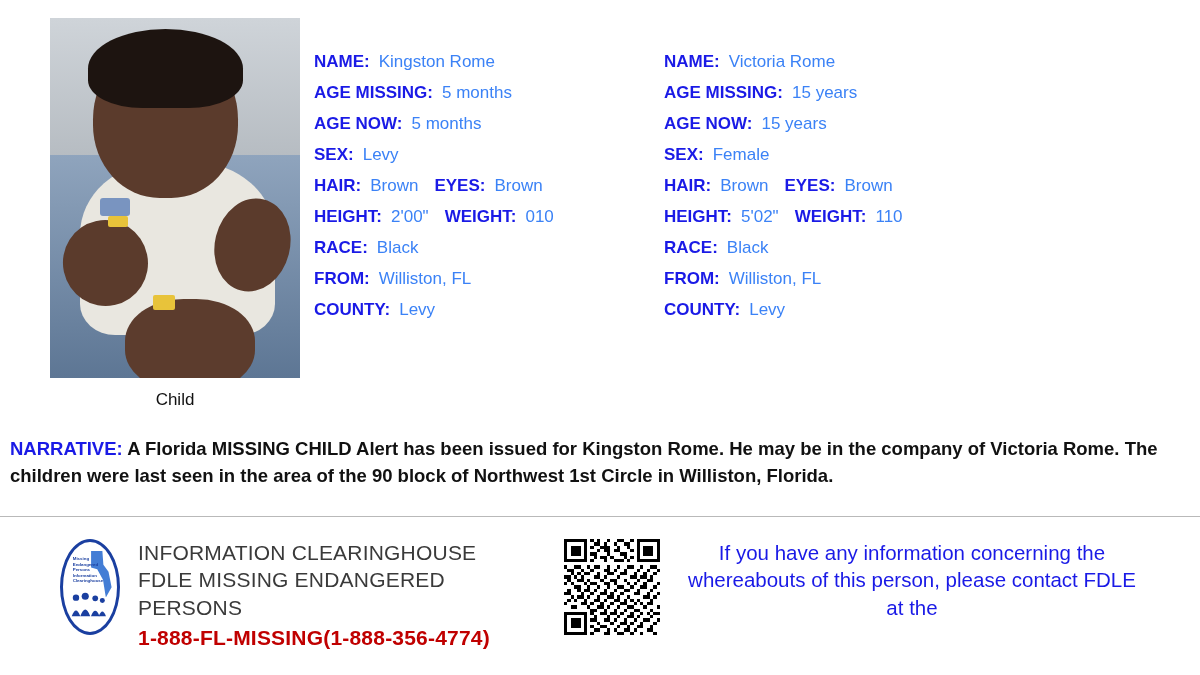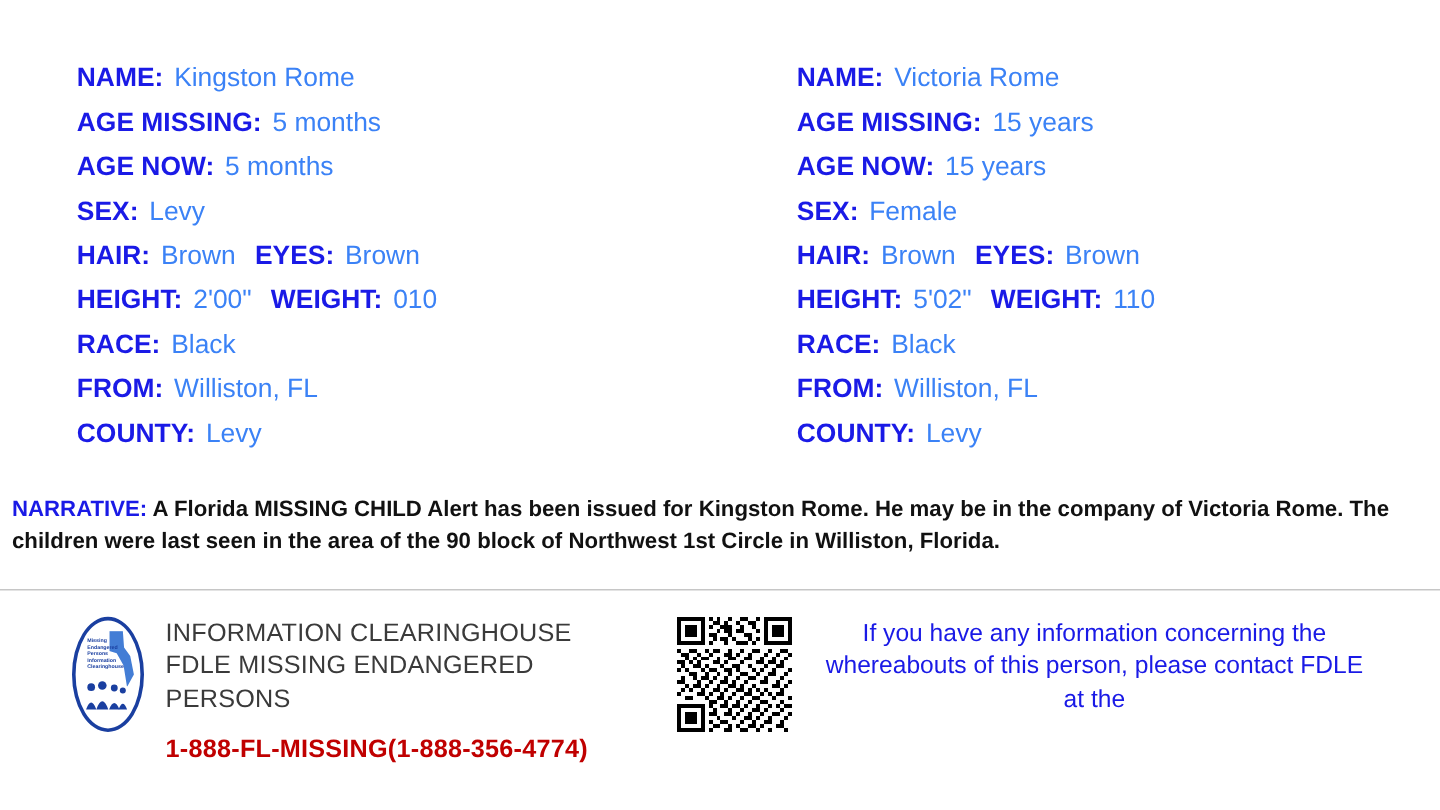--- a/index.html
+++ b/index.html
@@ -54,21 +54,21 @@
 
   
   .fields {
     padding-left: 14px;
     padding-top: 34px;
   }
   .field-line {
     display: flex;
     align-items: baseline;
     margin-bottom: 11px;
-    font-size: 22px;
+    font-size: 17px;
     white-space: nowrap;
   }
   .lbl {
     color: #1a1ae6;
     font-weight: bold;
     font-family: "Liberation Sans", sans-serif;
   }
   .val {
     color: #3b82f6;
     font-family: "Liberation Sans", sans-serif;
@@ -202,21 +202,21 @@
     padding-left: 18px;
     color: #3a3a3a;
     font-size: 21px;
     line-height: 1.32;
     letter-spacing: .2px;
   }
   .fdle-phone {
     color: #c00000;
     font-weight: bold;
     font-size: 21px;
-    margin-top: 14px;
+    margin-top: 2px;
   }
   .qr {
     flex: 0 0 110px;
     margin-left: 24px;
     width: 96px; height: 96px;
     background-color:#fff;
   }
   .contact {
     flex: 1;
     text-align: center;
@@ -229,20 +229,42 @@
 </style>
 </head>
 <body>
 
 <div class="page">
 
   <div class="panels">
 
     <div class="panel">
       <div class="panel-row">
+        <div class="photo-wrap">
+          <div class="photo">
+            <div class="baby-bg"></div>
+            <div class="blanket"></div>
+            <div class="blanket2"></div>
+            <div class="body-white"></div>
+            <div class="leg"></div>
+            <div class="arm-l"></div>
+            <div class="arm-r"></div>
+            <div class="blue-dot"></div>
+            <div class="yellow1"></div>
+            <div class="yellow2"></div>
+            <div class="head">
+              <div class="eye l"></div>
+              <div class="eye r"></div>
+              <div class="nose"></div>
+              <div class="mouth"></div>
+            </div>
+            <div class="hair"></div>
+          </div>
+          <div class="caption">Child</div>
+        </div>
 
         <div class="fields">
           <div class="field-line">
             <span class="lbl">NAME:</span>
             <span class="val">Kingston Rome</span>
           </div>
           <div class="field-line">
             <span class="lbl">AGE MISSING:</span>
             <span class="val">5 months</span>
           </div>

